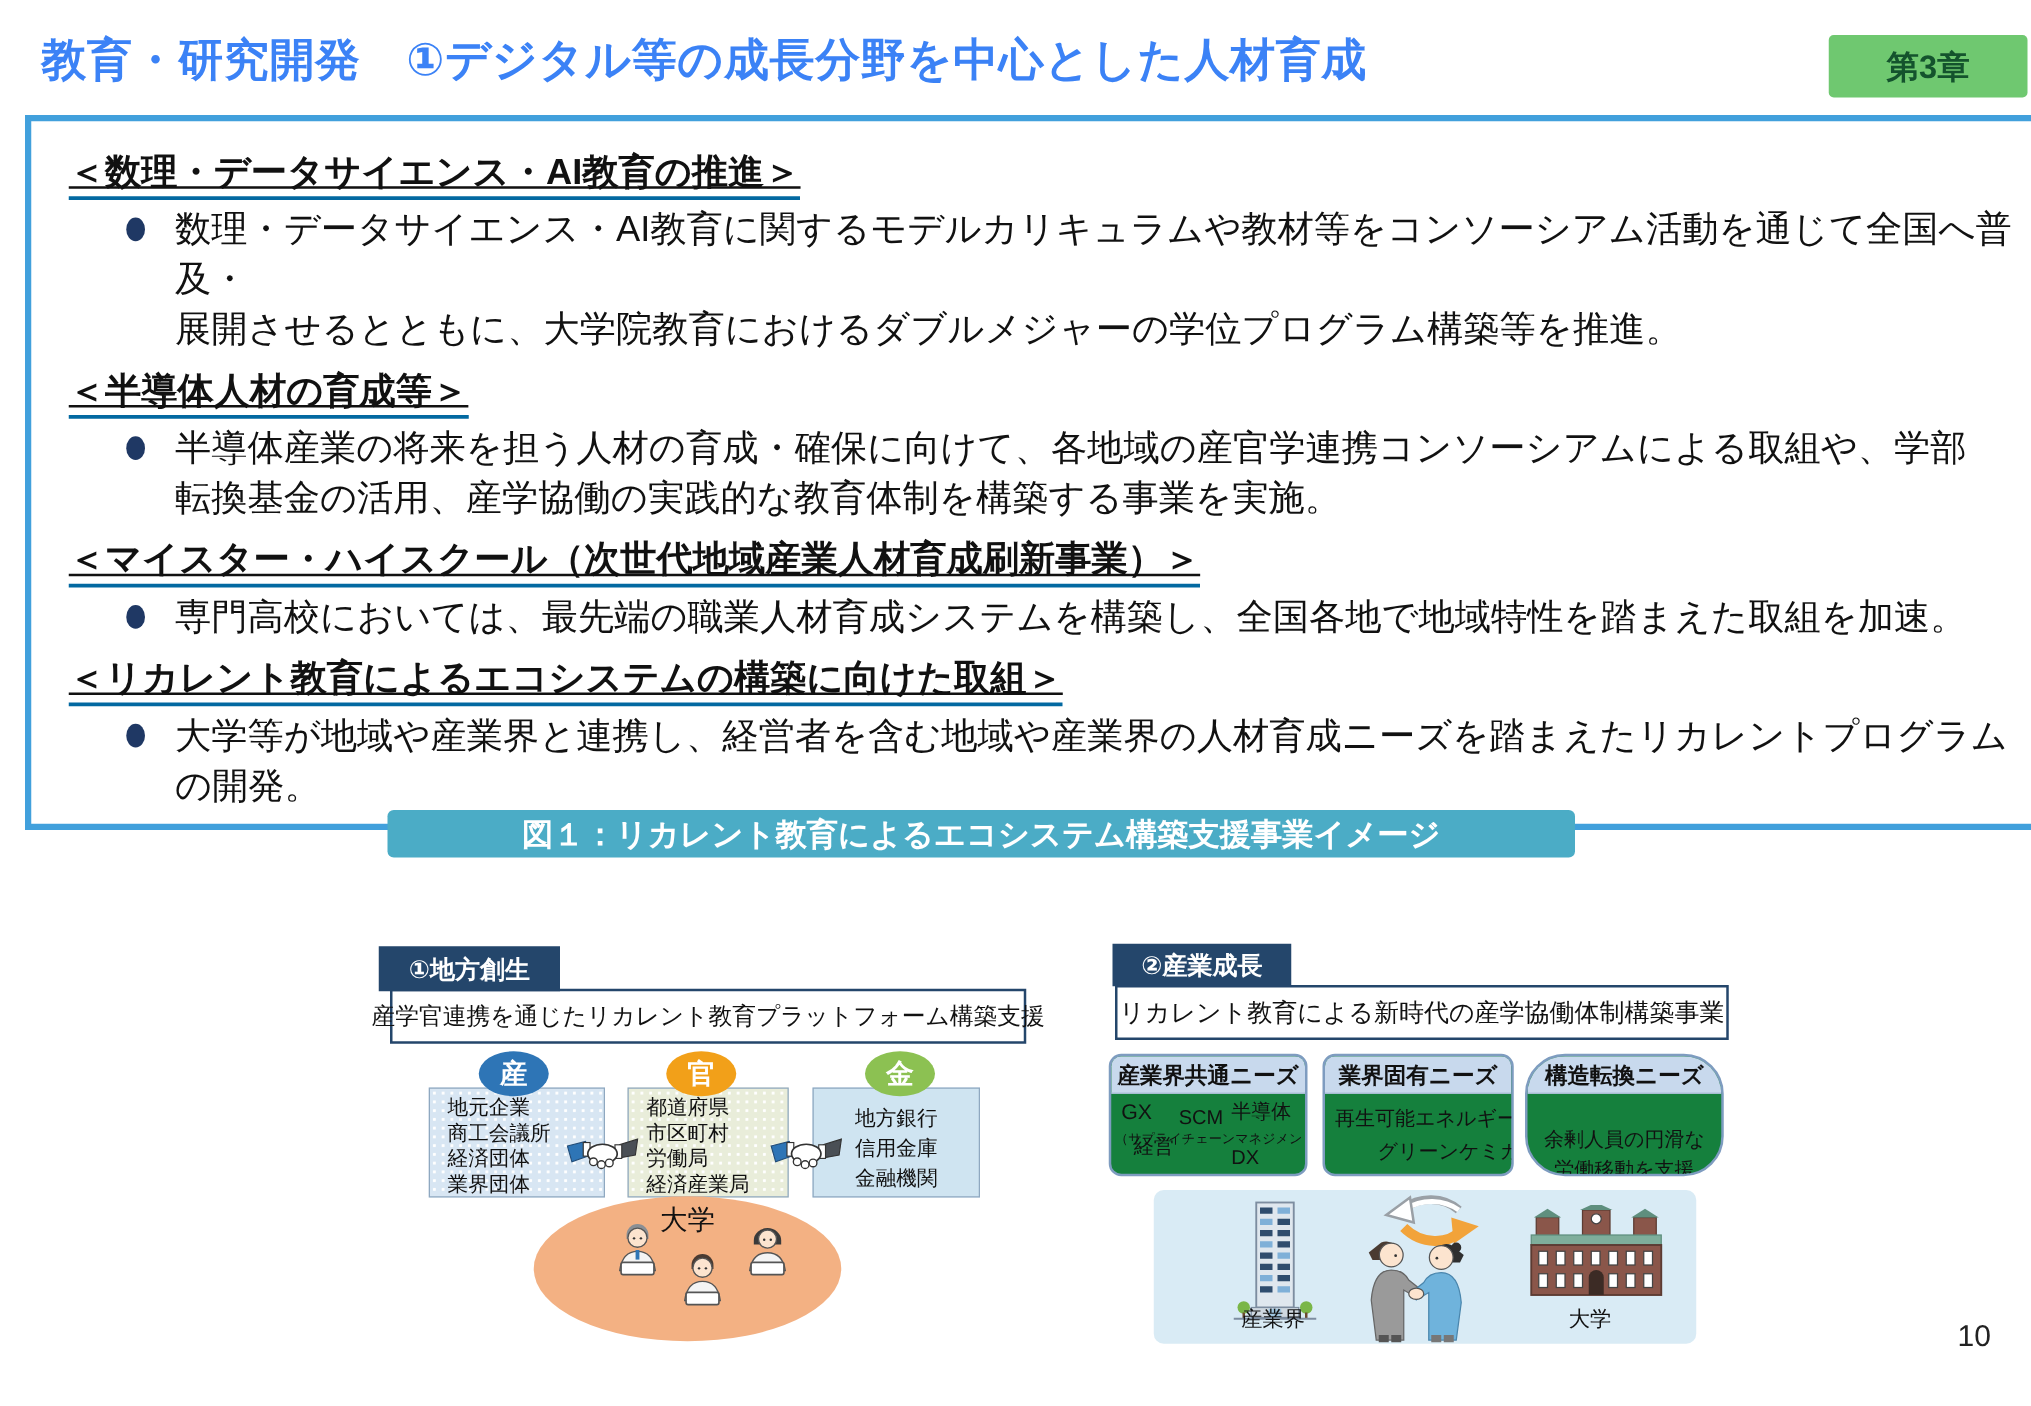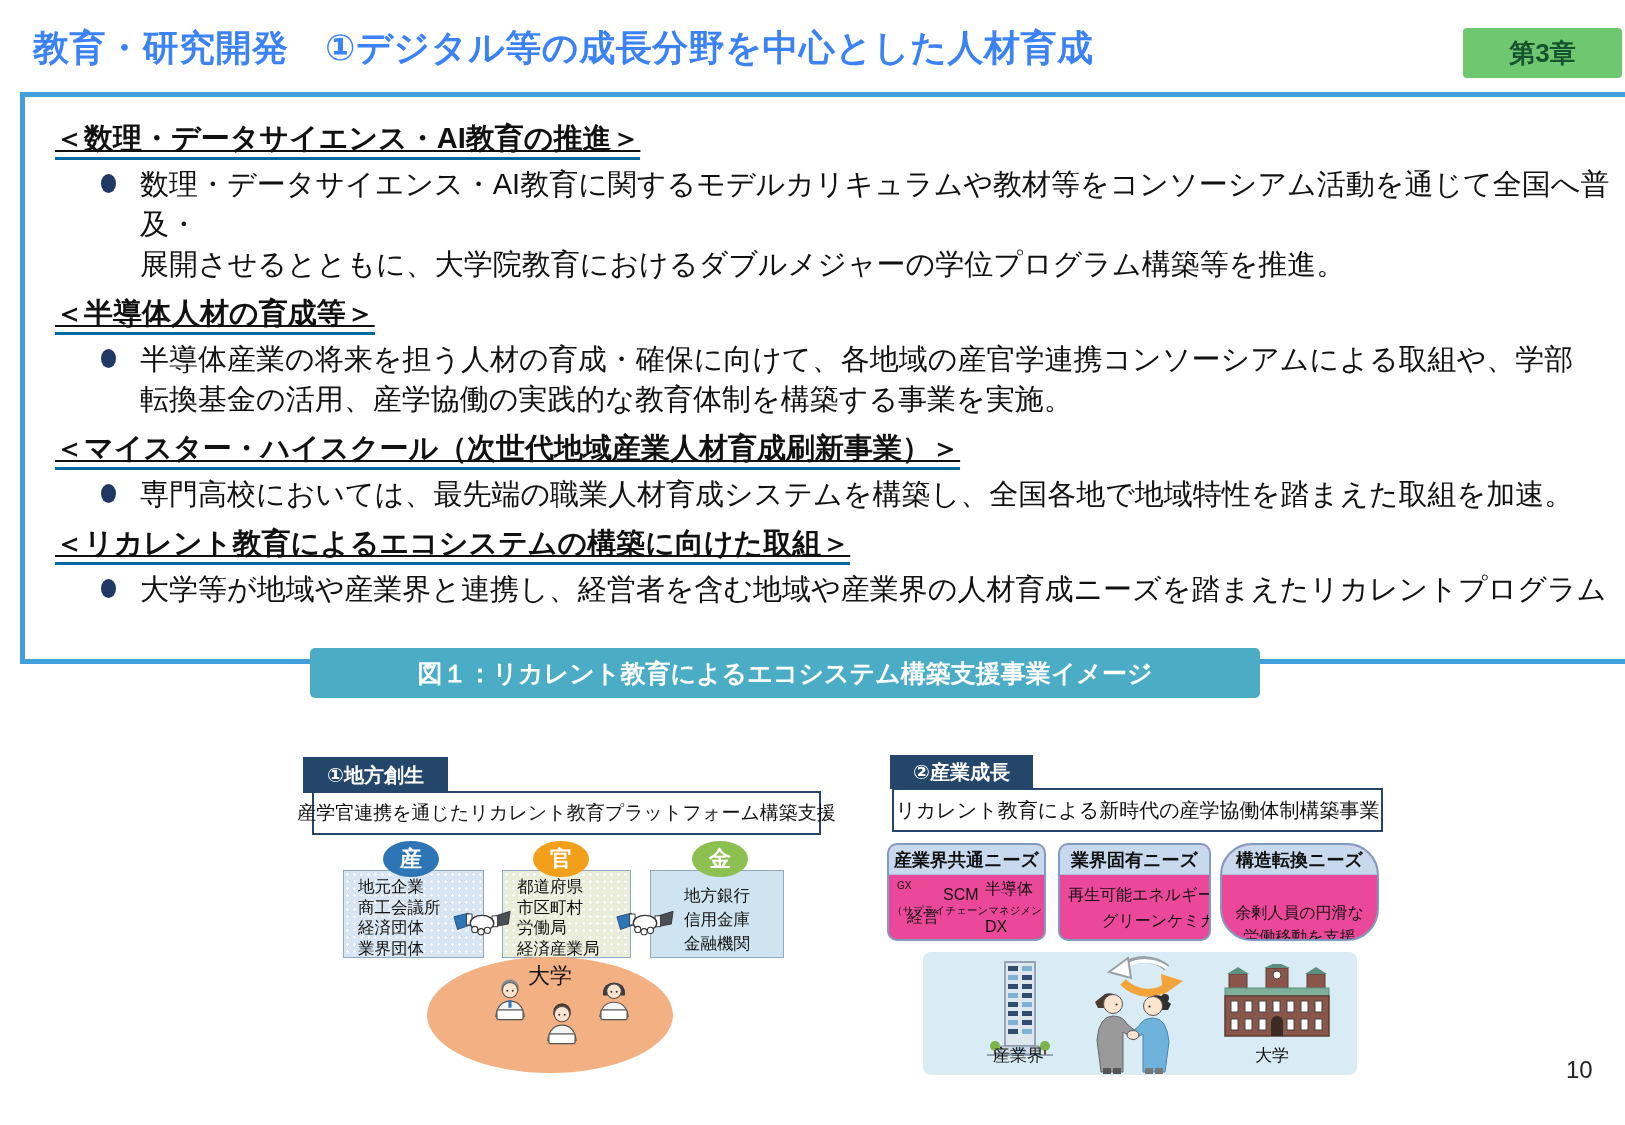--- a/index.html
+++ b/index.html
@@ -16,21 +16,21 @@
   
   .summary-box{position:absolute;left:20px;top:92px;width:1575px;height:538px;
                border:5px solid #41A0DC;background:#fff;padding:12px 18px;box-sizing:content-box;}
   .sec-h{margin:10px 0 2px 12px;font-size:29px;line-height:38px;font-weight:bold;}
   .sec-h span{display:inline-block;border-bottom:3px solid #0369a1;padding-bottom:0;text-decoration:underline;}
   .bullet{display:flex;gap:24px;margin:4px 0 6px 0;padding-left:58px;}
   .dot{flex:none;width:15px;height:19px;border-radius:50%;background:#1F3864;margin-top:10px;}
   .bl{font-size:29px;line-height:40px;}
 
   
-  .fig-banner{position:absolute;left:310px;top:648px;width:950px;height:50px;background:#4BACC6;
+  .fig-banner{position:absolute;left:310px;top:648px;width:950px;height:38px;background:#4BACC6;
               border-radius:5px;color:#fff;font-size:25px;font-weight:bold;
               display:flex;align-items:center;justify-content:center;}
 
   
   .navy-tab{position:absolute;background:#24466B;color:#fff;font-weight:bold;
             display:flex;align-items:center;justify-content:center;z-index:2;}
   .sub-box{position:absolute;background:#fff;border:2px solid #24466B;color:#111;
            display:flex;align-items:center;justify-content:center;white-space:nowrap;z-index:1;}
 
   
@@ -55,28 +55,28 @@
                 background:#F3B183;}
   .univ-label{position:absolute;left:127px;top:206px;width:246px;text-align:center;
               font-size:22px;color:#111;z-index:2;}
   .person{position:absolute;width:44px;height:46px;z-index:2;}
   .p1{left:188px;top:222px;} .p2{left:240px;top:246px;} .p3{left:292px;top:222px;}
 
   
   .right-diagram{position:absolute;left:880px;top:748px;width:500px;height:332px;}
   .rd-tab{left:10px;top:7px;width:143px;height:34px;font-size:20px;}
   .rd-sub{left:12px;top:40px;width:487px;height:40px;font-size:20px;}
-  .need-box{position:absolute;top:95px;height:98px;background:#ec4899;border:2px solid #7E9CC0;
+  .need-box{position:absolute;top:95px;height:98px;background:#15803d;border:2px solid #7E9CC0;
             border-radius:10px;box-sizing:border-box;overflow:hidden;}
   .nb1{left:7px;width:159px;} .nb2{left:178px;width:153px;} .nb3{left:340px;width:159px;border-radius:32px;}
   .need-h{height:29px;background:#C8D9ED;font-size:18px;font-weight:bold;
           display:flex;align-items:center;justify-content:center;border-bottom:1px solid #A9BFD8;}
   .need-body{position:relative;height:65px;font-size:16px;}
   .kw{position:absolute;white-space:nowrap;}
-  .kw-gx{left:8px;top:5px;font-size:10px;}
+  .kw-gx{left:8px;top:5px;font-size:17px;}
   .kw-scm{left:54px;top:11px;}
   .kw-handotai{left:96px;top:4px;}
   .kw-scm-note{left:3px;top:29px;font-size:10.5px;}
   .kw-keiei{left:18px;top:32px;}
   .kw-dx{left:96px;top:43px;}
   .kw-energy{left:8px;top:10px;}
   .kw-chem{left:42px;top:36px;}
   .nb3-lines{padding-top:26px;text-align:center;line-height:24px;}
   .illus-box{position:absolute;left:43px;top:204px;width:434px;height:123px;background:#D9EBF5;border-radius:8px;}
   .illus-item{position:absolute;}
@@ -116,20 +116,21 @@
     <div>
       <div class="bl">専門高校においては、最先端の職業人材育成システムを構築し、全国各地で地域特性を踏まえた取組を加速。</div>
     </div>
   </div>
 
   <div class="sec-h"><span>＜リカレント教育によるエコシステムの構築に向けた取組＞</span></div>
   <div class="bullet">
     <div class="dot"></div>
     <div>
       <div class="bl">大学等が地域や産業界と連携し、経営者を含む地域や産業界の人材育成ニーズを踏まえたリカレントプログラム</div>
+      <div class="bl">の開発。</div>
     </div>
   </div>
 </div>
 
 <div class="fig-banner">図１：リカレント教育によるエコシステム構築支援事業イメージ</div>
 
 <div class="left-diagram">
   <div class="navy-tab ld-tab">①地方創生</div>
   <div class="sub-box ld-sub">産学官連携を通じたリカレント教育プラットフォーム構築支援</div>
 

